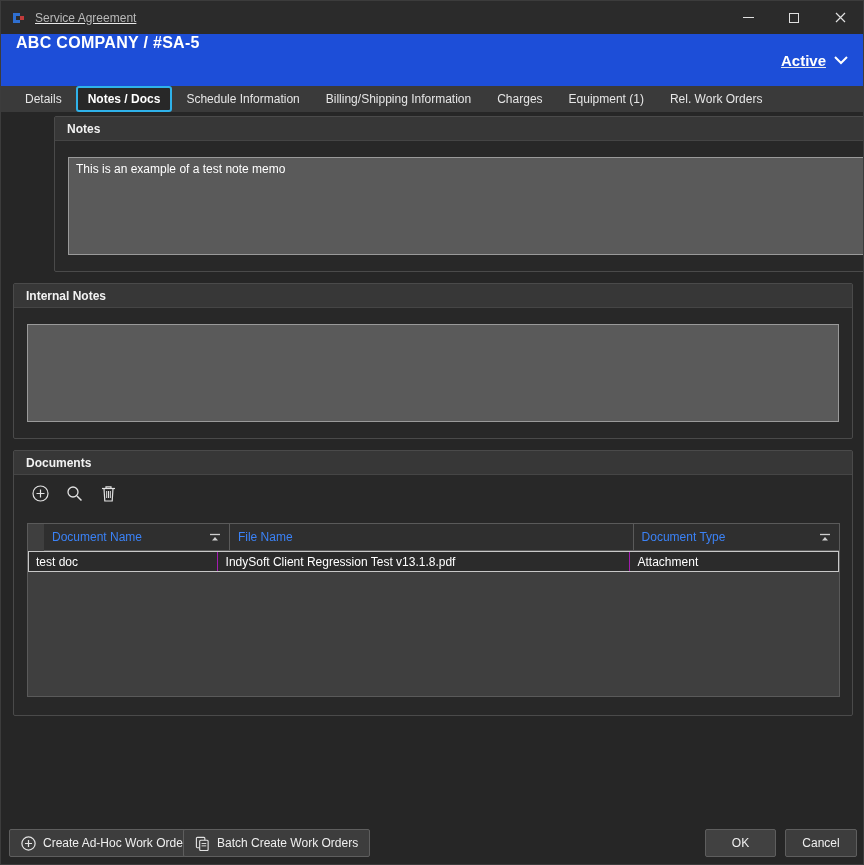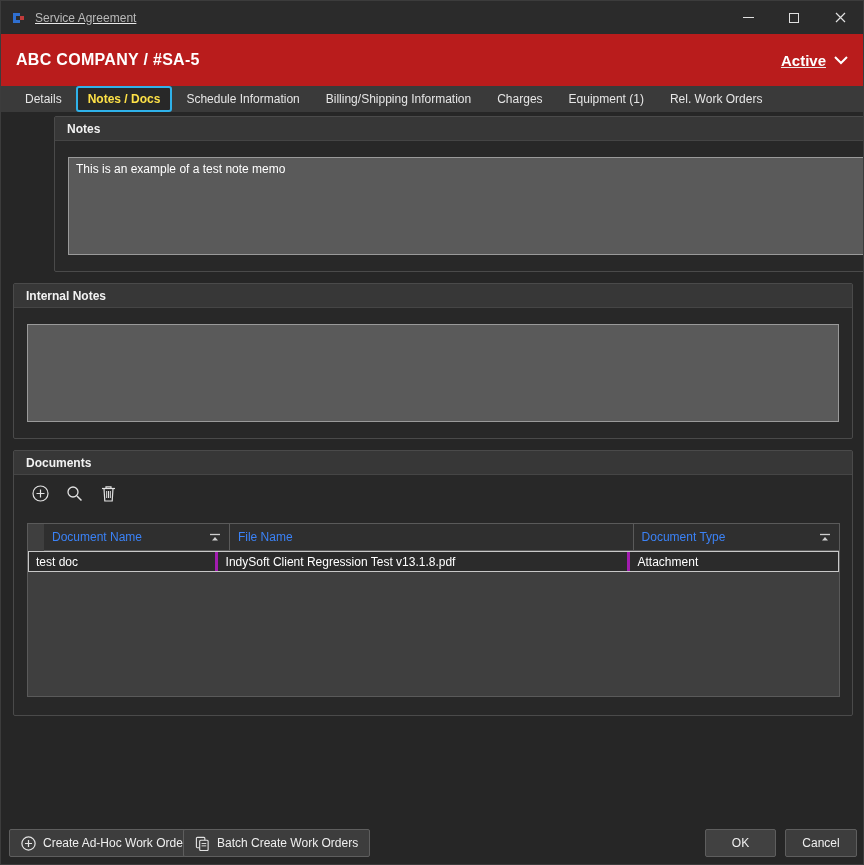--- a/index.html
+++ b/index.html
@@ -22,40 +22,40 @@
   .win-btn{
     width:46px; height:33px; border:none; background:transparent;
     color:#e0e0e0; display:flex; align-items:center; justify-content:center;
     cursor:pointer;
   }
   .min-glyph{ display:block; width:11px; height:1px; background:#e0e0e0; }
   .max-glyph{ display:block; width:10px; height:10px; border:1px solid #e0e0e0; }
 
   
   .header{
-    height:52px; background:#b91c1c;
-    display:flex; align-items:center; justify-content:space-between;
+    height:52px; background:#1d4ed8;
+    display:flex; justify-content:space-between;
     padding:0 15px;
   }
   .page-title{ font-size:16px; font-weight:bold; color:#ffffff; letter-spacing:.3px; }
   .status{ display:flex; align-items:center; gap:8px; cursor:pointer;text-decoration:underline; }
   .status-label{ font-size:15px; font-weight:bold; color:#ffffff; }
 
   
   .tabbar{
     height:26px; background:#3a3a3a;
     display:flex; align-items:flex-end; padding-left:12px; gap:2px;
   }
   .tab{
     padding:0 10px; font-size:12px; color:#e6e6e6;
     line-height:22px; cursor:pointer; white-space:nowrap; border:2px solid transparent;
   }
   .tab.active{
     border:2px solid #2fb2ea; border-radius:3px;
-    background:#282828; font-weight:bold; color:#fde047;
+    background:#282828; font-weight:bold; color:#ffffff;
   }
 
   
   .group{
     position:absolute; left:12px; width:840px;
     border:1px solid #4a4a4a; background:#282828; border-radius:2px;
   }
   #notes-group{ top:115px; height:156px;margin-left:41px; }
   #internal-notes-group{ top:282px; height:156px; }
   #documents-group{ top:449px; height:266px; }
@@ -92,21 +92,21 @@
     display:flex; align-items:center; justify-content:space-between;
     padding:0 8px; border-right:1px solid #5a5a5a; cursor:pointer;
   }
   .t-row{
     display:flex; height:21px; background:#2b2b2b;
     outline:1px solid #c8c8c8; outline-offset:-1px;
     color:#ffffff; font-size:12px; cursor:pointer;
   }
   .t-cell{
     display:flex; align-items:center; padding:0 8px;
-    border-right:3px solid #a21caf; overflow:hidden; white-space:nowrap;
+    border-right:1px solid #a21caf; overflow:hidden; white-space:nowrap;
   }
   .c1{ width:190px; } .c2{ width:413px; } .c3{ width:210px; border-right:none; }
 
   
   .btn{
     position:absolute; bottom:7px; height:28px;
     background:#3d3d3d; border:1px solid #5e5e5e; border-radius:2px;
     color:#efefef; font-size:12px; font-family:"Liberation Sans", sans-serif;
     display:inline-flex; align-items:center; gap:7px; padding:0 11px;
     cursor:pointer;

